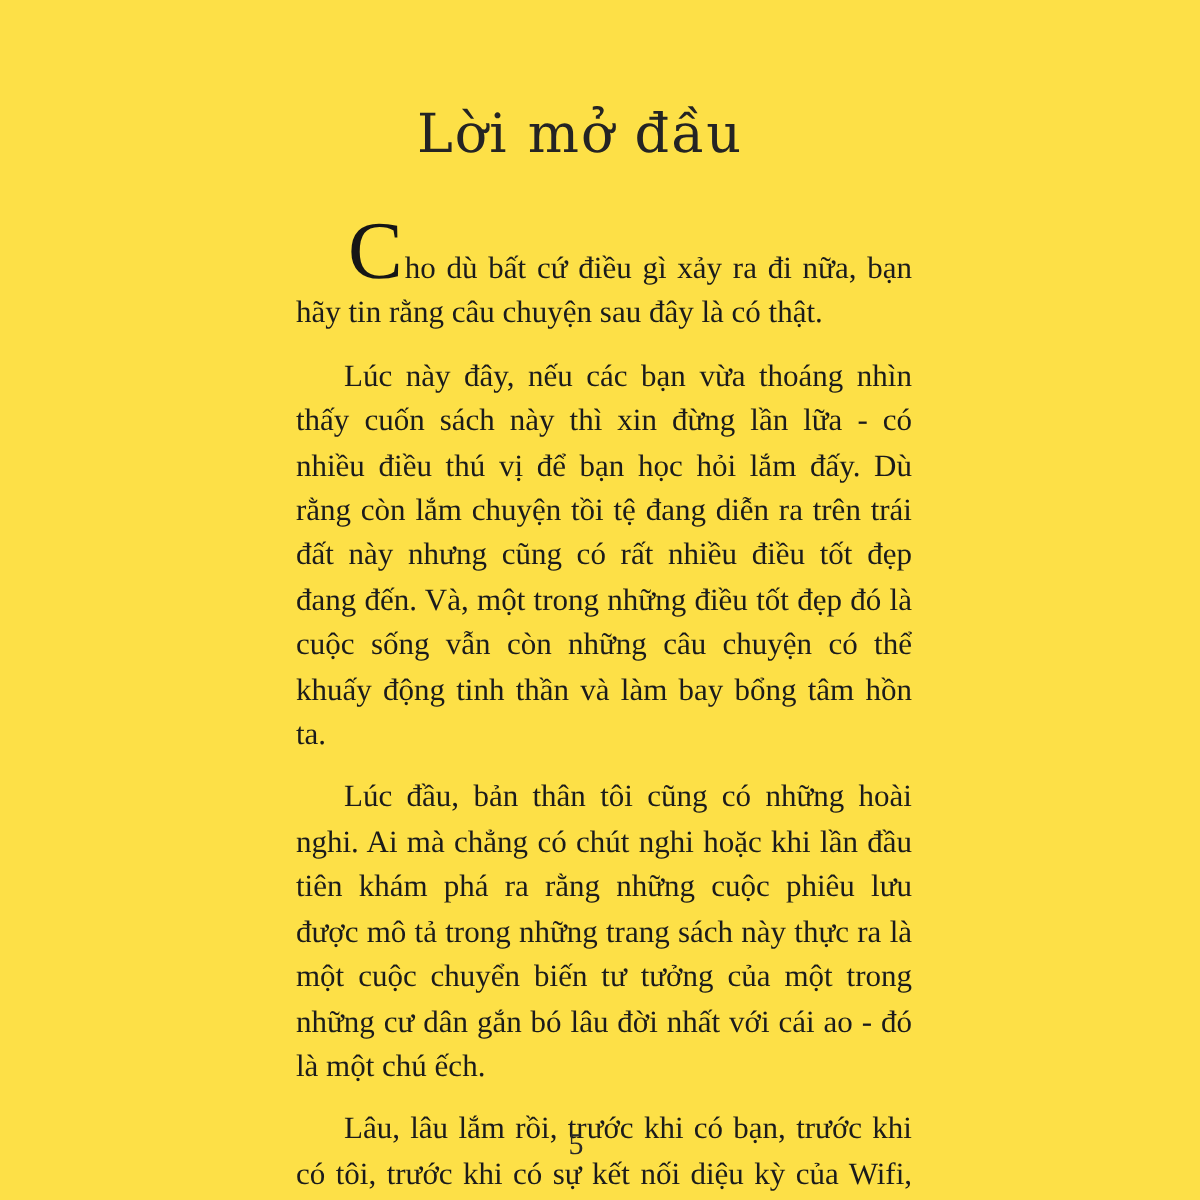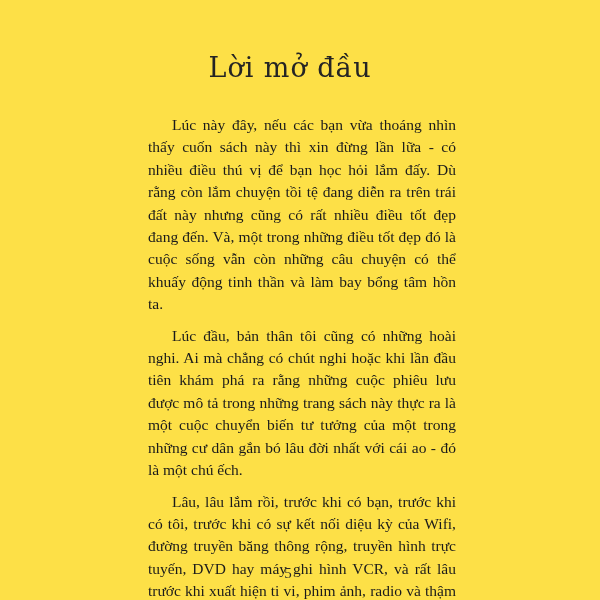--- a/index.html
+++ b/index.html
@@ -66,20 +66,21 @@
 </style>
 </head>
 <body>
 
 <div class="page">
 
   <div class="chapter-title">Lời mở đầu</div>
 
   <div class="body-text">
 
+    <p class="first-para"><span class="initial-cap">C</span><span>ho dù bất cứ điều gì xảy ra đi nữa, bạn hãy tin rằng câu chuyện sau đây là có thật.</span></p>
 
     <p>Lúc này đây, nếu các bạn vừa thoáng nhìn thấy cuốn sách này thì xin đừng lần lữa - có nhiều điều thú vị để bạn học hỏi lắm đấy. Dù rằng còn lắm chuyện tồi tệ đang diễn ra trên trái đất này nhưng cũng có rất nhiều điều tốt đẹp đang đến. Và, một trong những điều tốt đẹp đó là cuộc sống vẫn còn những câu chuyện có thể khuấy động tinh thần và làm bay bổng tâm hồn ta.</p>
 
     <p>Lúc đầu, bản thân tôi cũng có những hoài nghi. Ai mà chẳng có chút nghi hoặc khi lần đầu tiên khám phá ra rằng những cuộc phiêu lưu được mô tả trong những trang sách này thực ra là một cuộc chuyển biến tư tưởng của một trong những cư dân gắn bó lâu đời nhất với cái ao - đó là một chú ếch.</p>
 
 
     <p>Lâu, lâu lắm rồi, trước khi có bạn, trước khi có tôi, trước khi có sự kết nối diệu kỳ của Wifi, đường truyền băng thông rộng, truyền hình trực tuyến, DVD hay máy ghi hình VCR, và rất lâu trước khi xuất hiện ti vi, phim ảnh, radio và thậm chí khi sách báo chưa ra đời thì những câu</p>
 
   </div>
 

